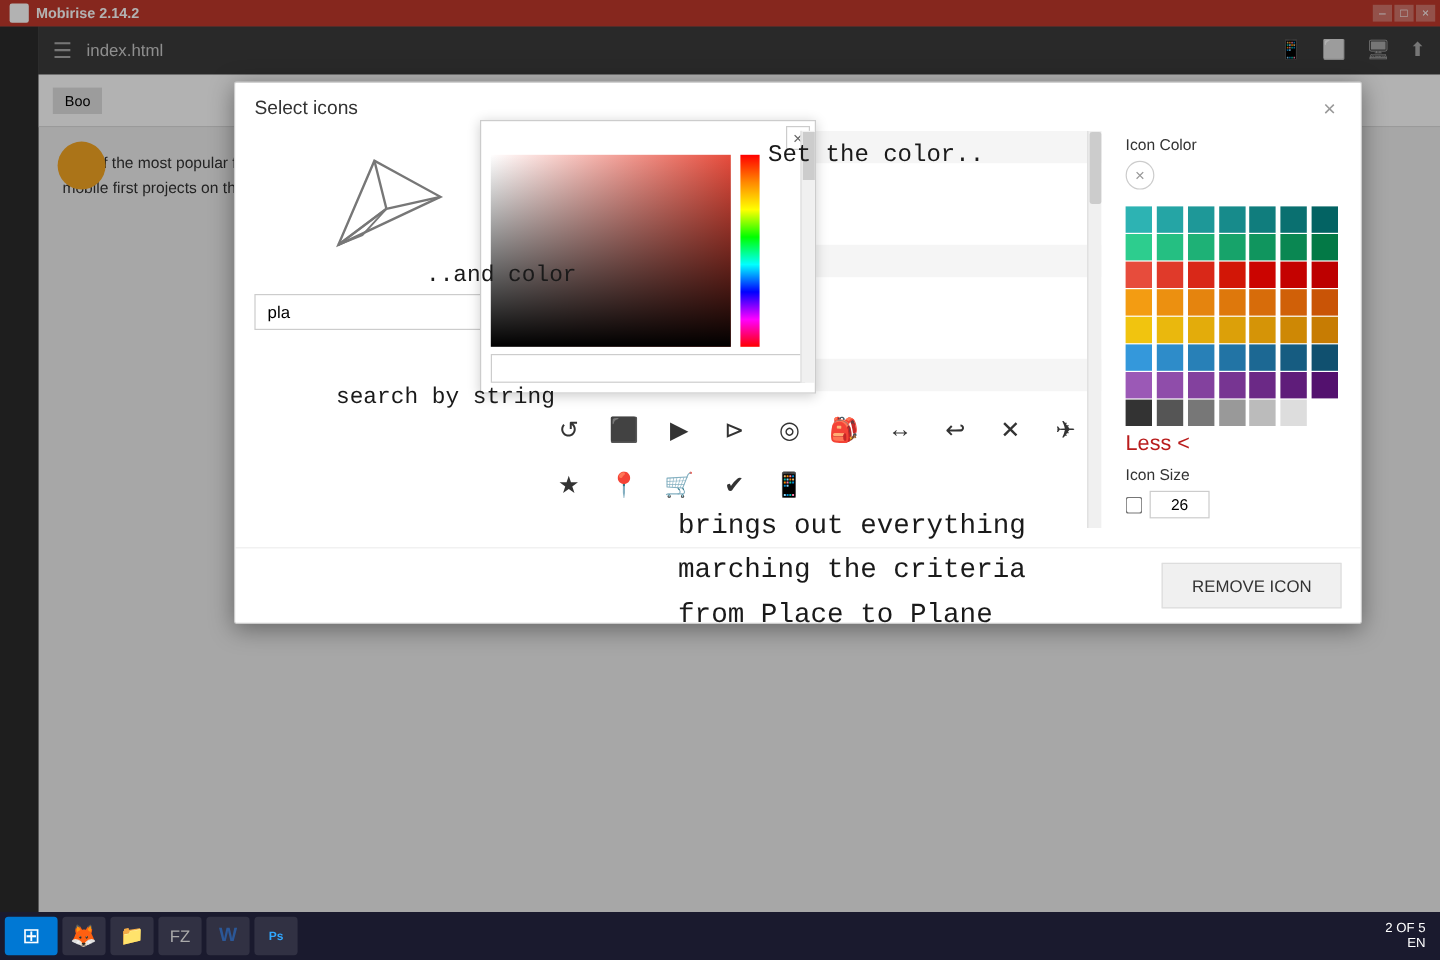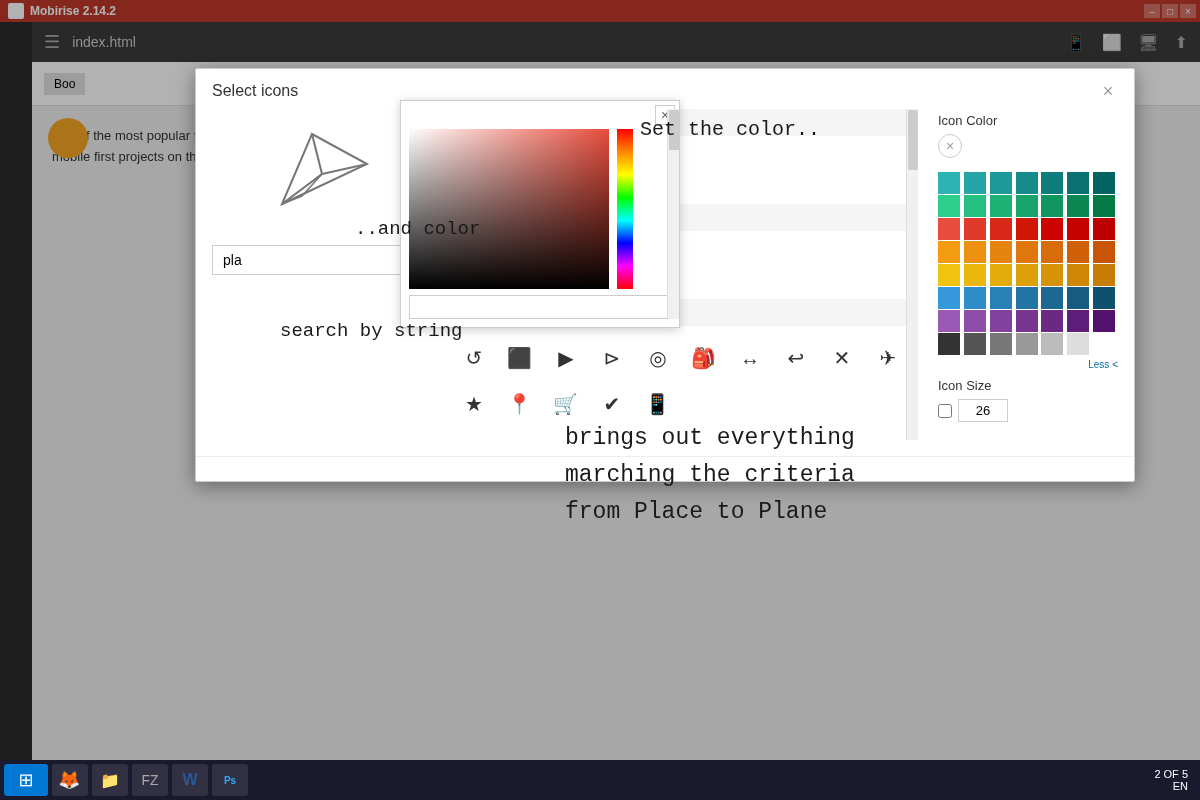--- a/index.html
+++ b/index.html
@@ -309,23 +309,22 @@
       margin-bottom: 4px;
     }
 
     .color-swatch {
       width: 22px;
       height: 22px;
       cursor: pointer;
     }
 
     .less-link {
-      font-size: 10px;
-      color: #0369a1;
-      text-align: right;
+      font-size: 18px;
+      color: #b91c1c;
       cursor: pointer;
       margin-bottom: 8px;
     }
 
     
     .size-row {
       display: flex;
       align-items: center;
       gap: 6px;
       margin-bottom: 8px;
@@ -685,20 +684,21 @@
 
       <div class="control-label">Icon Size</div>
       <div class="size-row">
         <input type="checkbox" class="size-checkbox" style="">
         <input type="text" class="size-input" value="26" style="">
       </div>
     </div>
   </div>
 
   <div class="modal-footer">
+    <button class="btn-remove">REMOVE ICON</button>
   </div>
 </div>
 
 <div class="color-picker-popup">
   <div class="color-picker-close">×</div>
   <div style="display:flex; gap:4px; margin-top:20px;">
     <div class="color-gradient"></div>
     <div class="hue-bar"></div>
     <div class="color-picker-scrollbar">
       <div class="color-picker-scrollbar-thumb"></div>

